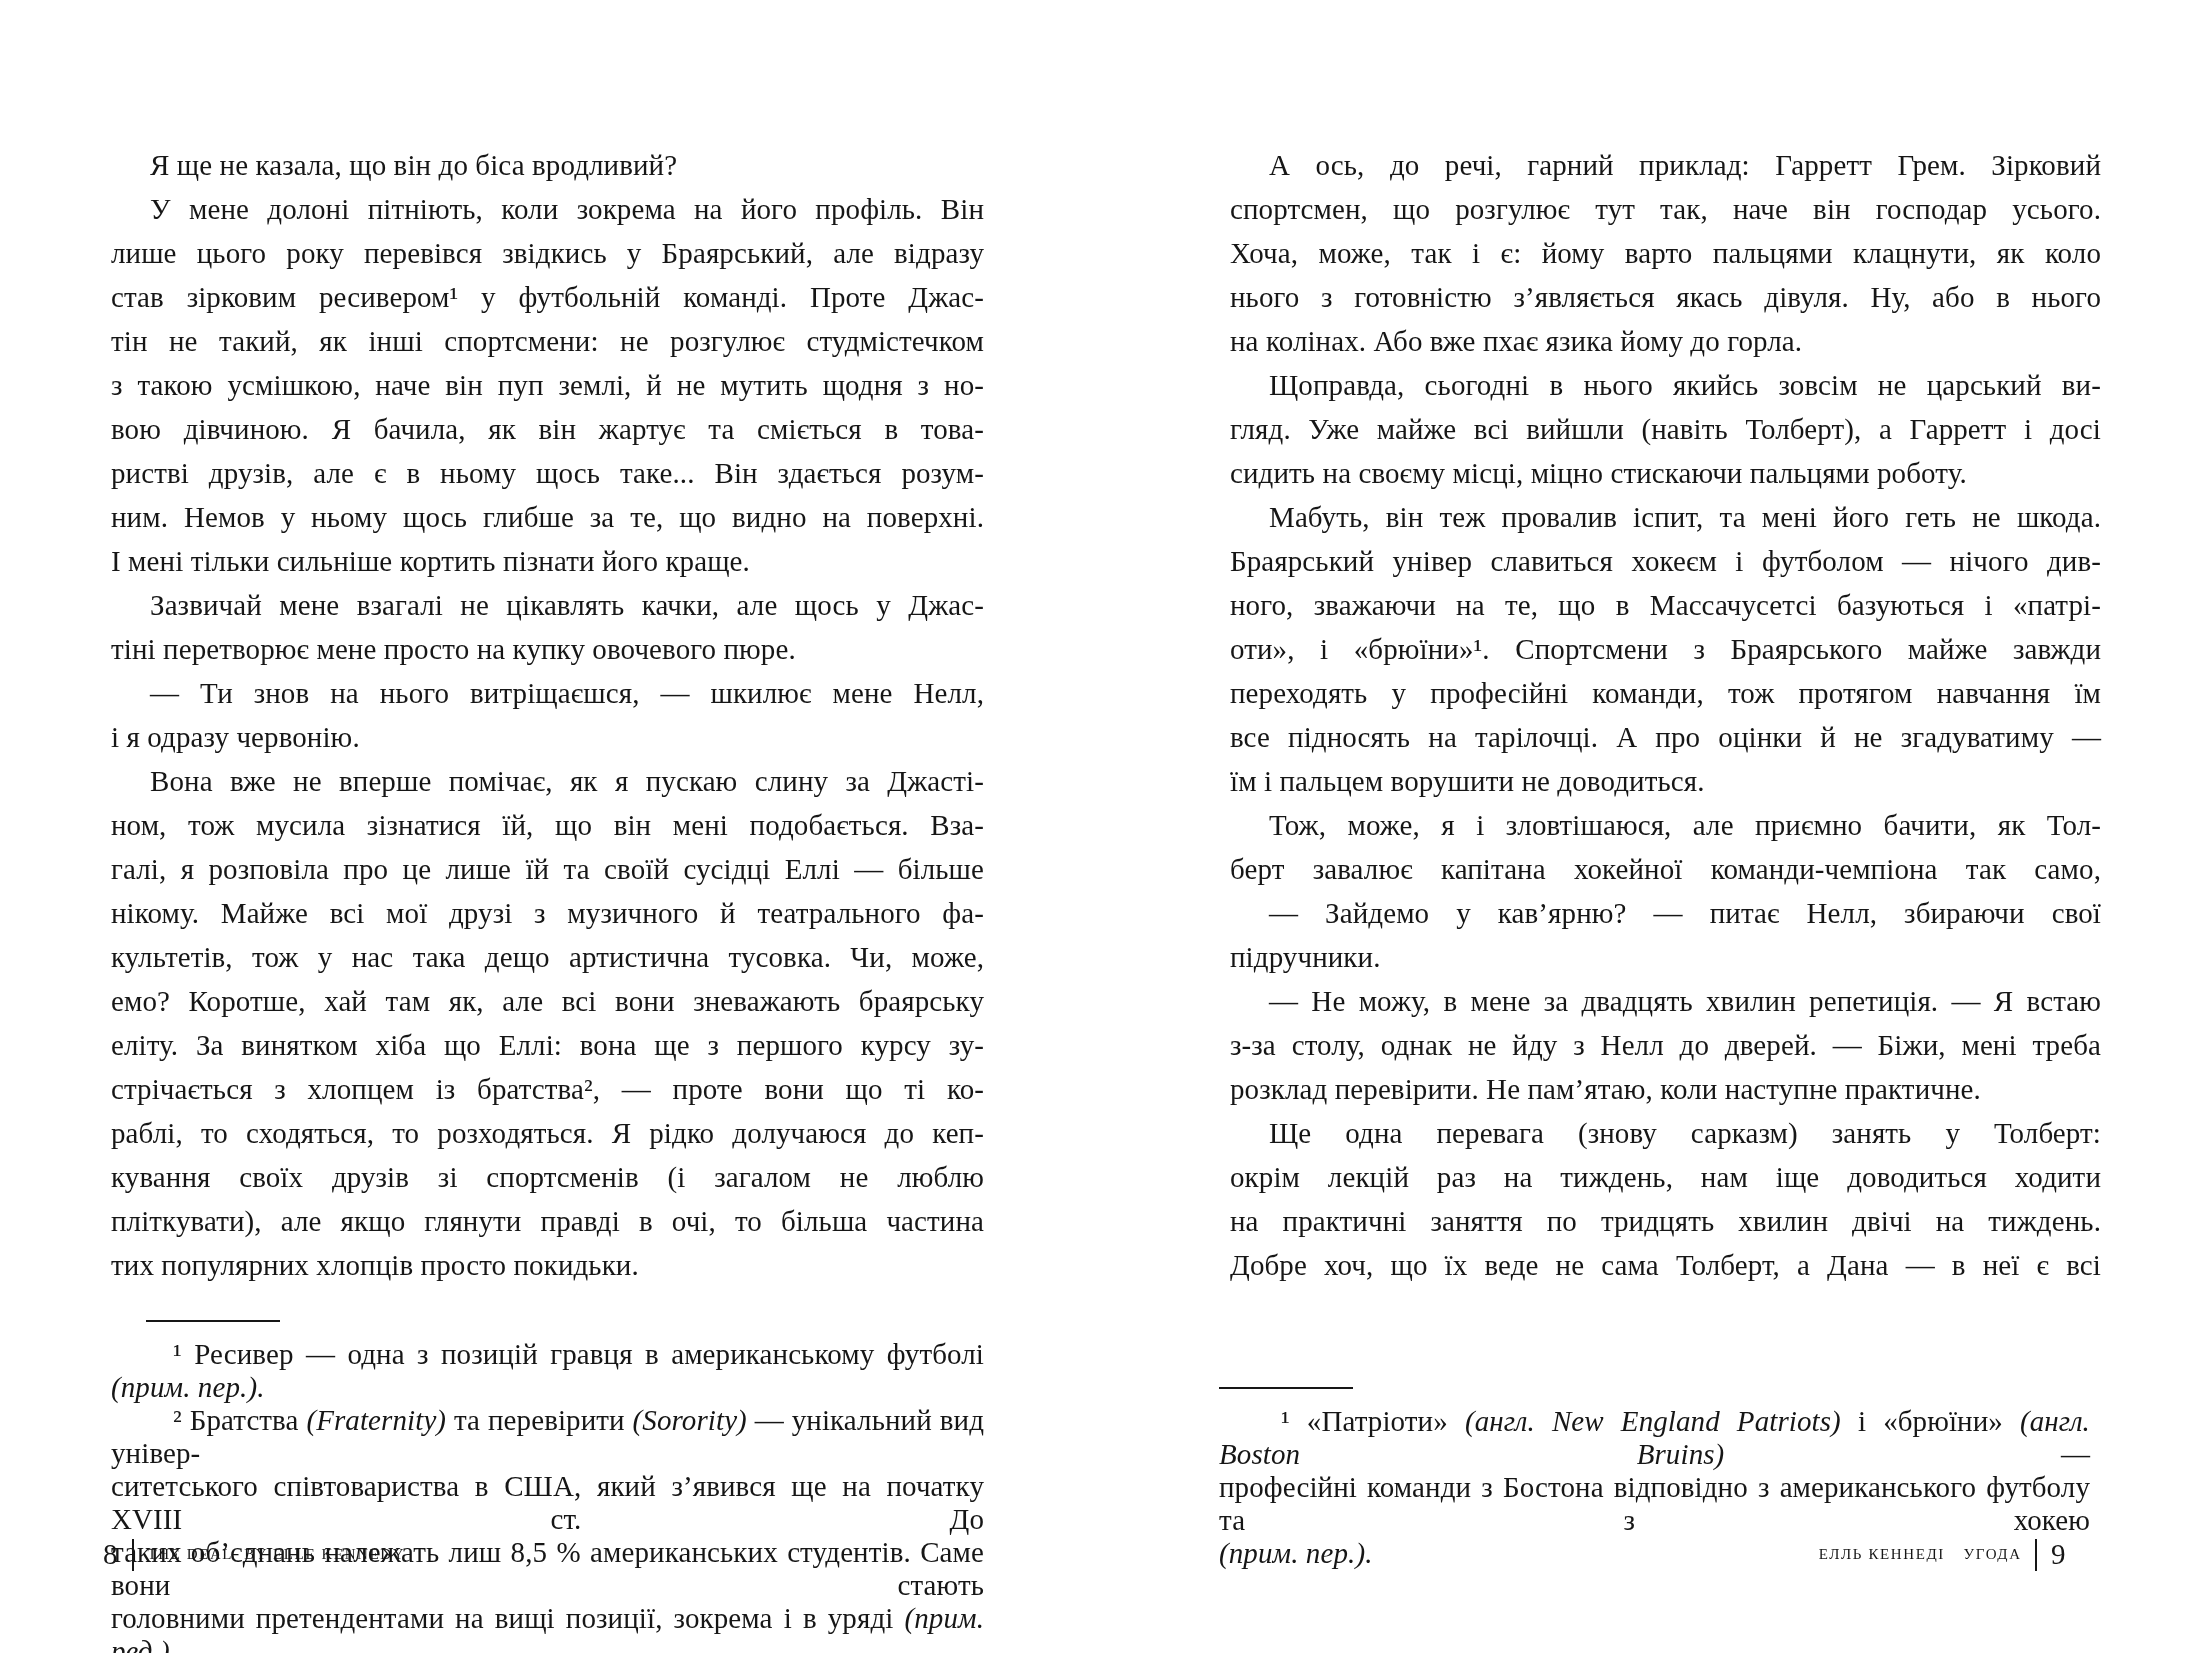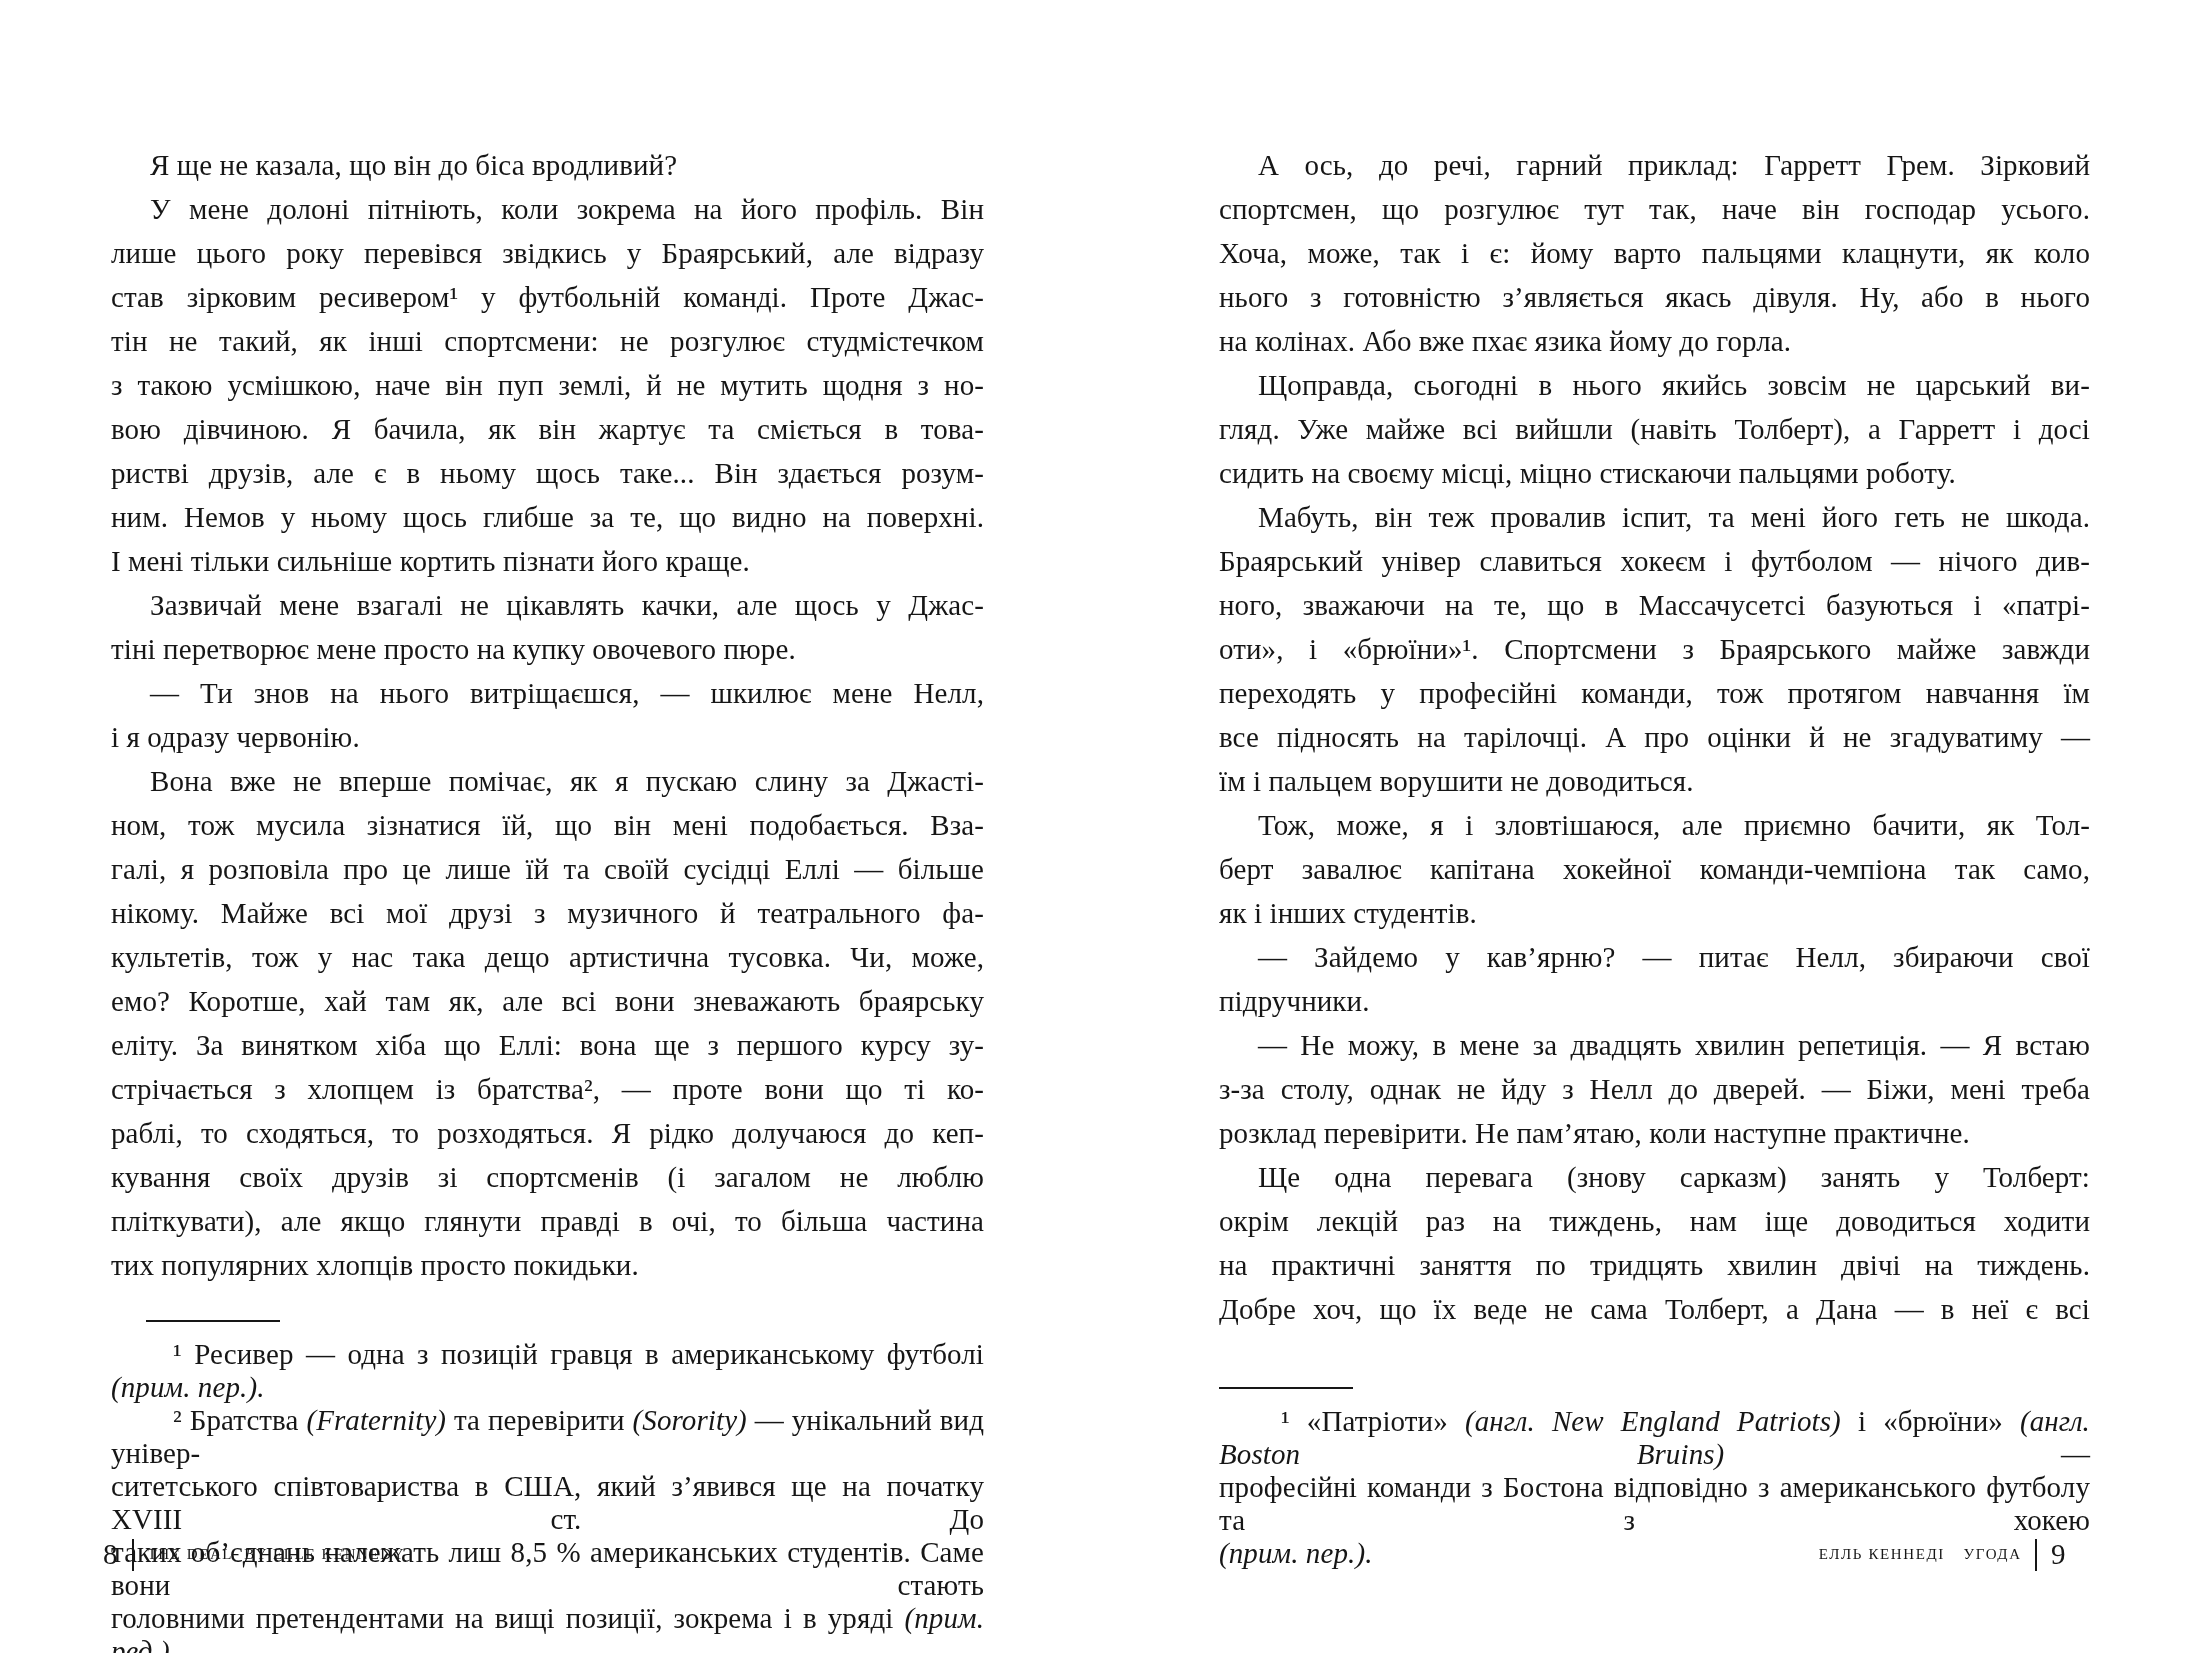--- a/index.html
+++ b/index.html
@@ -25,21 +25,21 @@
     height: 1654px;
   }
   .page.left  { left: 0;      width: 1102px; }
   .page.right { left: 1103px; width: 1102px; }
 
   .body-text {
     position: absolute;
     top: 143px;
   }
   .page.left  .body-text { left: 111px; width: 873px; }
-  .page.right .body-text { left: 116px; width: 871px; }
+  .page.right .body-text { left: 127px; width: 871px; }
 
   .line {
     font-size: 29px;
     line-height: 44px;
     text-align: justify;
     text-align-last: justify;
     text-justify: inter-word;
     letter-spacing: 0.1px;
   }
   .line.end { text-align-last: left; }
@@ -161,21 +161,20 @@
         <div class="line end">сидить на своєму місці, міцно стискаючи пальцями роботу.</div>
         <div class="line indent">Мабуть, він теж провалив іспит, та мені його геть не шкода.</div>
         <div class="line">Браярський універ славиться хокеєм і футболом — нічого див-</div>
         <div class="line">ного, зважаючи на те, що в Массачусетсі базуються і «патрі-</div>
         <div class="line">оти», і «брюїни»¹. Спортсмени з Браярського майже завжди</div>
         <div class="line">переходять у професійні команди, тож протягом навчання їм</div>
         <div class="line">все підносять на тарілочці. А про оцінки й не згадуватиму —</div>
         <div class="line end">їм і пальцем ворушити не доводиться.</div>
         <div class="line indent">Тож, може, я і зловтішаюся, але приємно бачити, як Тол-</div>
         <div class="line">берт завалює капітана хокейної команди-чемпіона так само,</div>
-        <div class="line end">як і інших студентів.</div>
         <div class="line indent">— Зайдемо у кав’ярню? — питає Нелл, збираючи свої</div>
         <div class="line end">підручники.</div>
         <div class="line indent">— Не можу, в мене за двадцять хвилин репетиція. — Я встаю</div>
         <div class="line">з-за столу, однак не йду з Нелл до дверей. — Біжи, мені треба</div>
         <div class="line end">розклад перевірити. Не пам’ятаю, коли наступне практичне.</div>
         <div class="line indent">Ще одна перевага (знову сарказм) занять у Толберт:</div>
         <div class="line">окрім лекцій раз на тиждень, нам іще доводиться ходити</div>
         <div class="line">на практичні заняття по тридцять хвилин двічі на тиждень.</div>
         <div class="line">Добре хоч, що їх веде не сама Толберт, а Дана — в неї є всі</div>
       </div>

